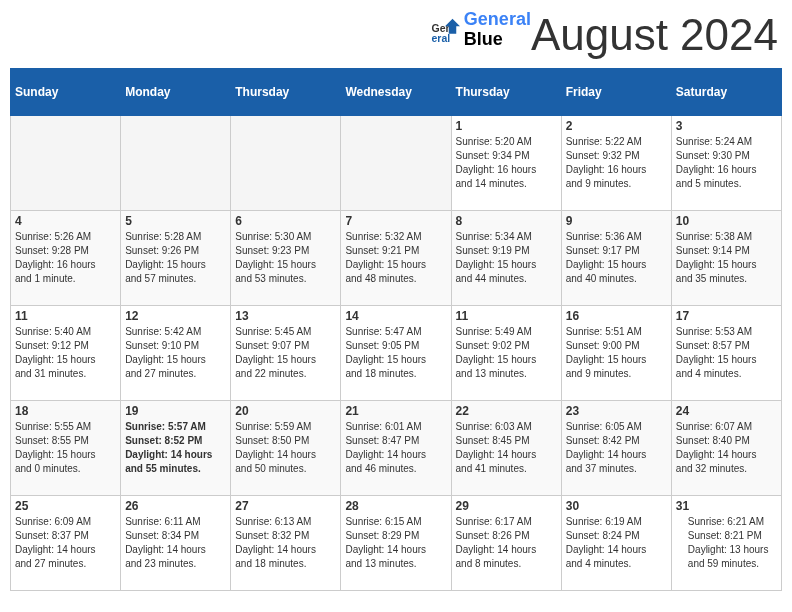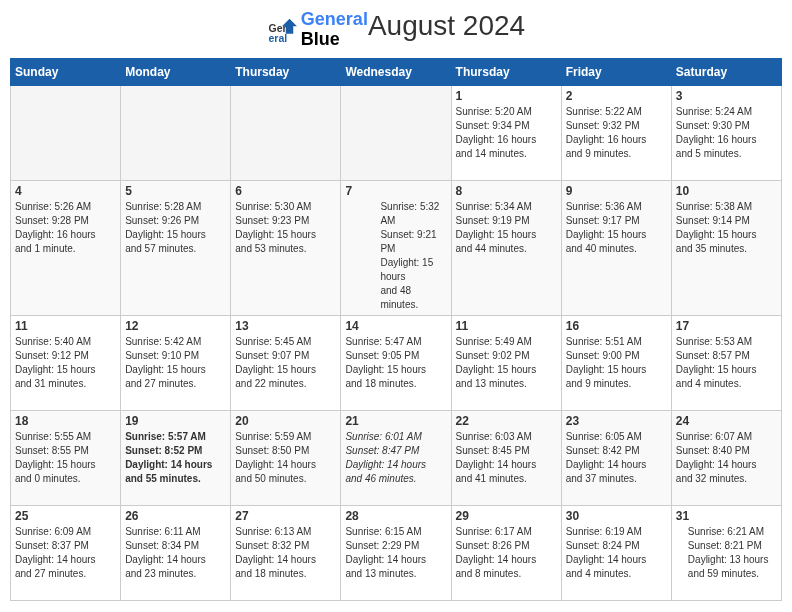--- a/index.html
+++ b/index.html
@@ -5,21 +5,21 @@
     * { box-sizing: border-box; margin: 0; padding: 0; }
     body {
       font-family: Arial, sans-serif;
       background: #fff;
       width: 792px;
       min-height: 612px;
       padding: 10px;
     }
     .header {
       display: flex;
-      justify-content: center;
+      justify-content: flex-end;
       align-items: flex-start;
       margin-bottom: 8px;
       padding: 0 4px;
     }
     .logo {
       display: flex;
       align-items: center;
       gap: 4px;
     }
     .logo-text {
@@ -38,39 +38,39 @@
       color: #000000;
     }
     .logo-icon {
       width: 30px;
       height: 30px;
     }
     .title-block {
       text-align: right;
     }
     .month-year {
-      font-size: 28px;
+      font-size: 44px;
       font-weight: normal;
       color: #333;
     }
     .location {
       font-size: 15px;
       color: #555;
     }
     table {
       width: 100%;
       border-collapse: collapse;
       table-layout: fixed;
     }
     th {
       background-color: #1a5fa8;
       color: #fff;
       font-size: 12px;
       font-weight: bold;
-      padding: 6px 4px;
+      padding: 16px 4px;
       text-align: left;
       border: 1px solid #1a5fa8;
     }
     td {
       border: 1px solid #ccc;
       vertical-align: top;
       padding: 3px 4px;
       height: 95px;
       background: #fff;
       font-size: 10px;
@@ -173,21 +173,21 @@
         </td>
         <td>
           <div class="day-number">6</div>
           <div class="day-info" style="white-space: pre-line;">Sunrise: 5:30 AM
 Sunset: 9:23 PM
 Daylight: 15 hours
 and 53 minutes.</div>
         </td>
         <td>
           <div class="day-number">7</div>
-          <div class="day-info" style="white-space: pre-line; margin-left: 35px;">Sunrise: 5:32 AM
+          <div class="day-info" style="white-space: pre-line;">Sunrise: 5:32 AM
 Sunset: 9:21 PM
 Daylight: 15 hours
 and 48 minutes.</div>
         </td>
         <td>
           <div class="day-number">8</div>
           <div class="day-info" style="white-space: pre-line;">Sunrise: 5:34 AM
 Sunset: 9:19 PM
 Daylight: 15 hours
 and 44 minutes.</div>
@@ -275,21 +275,21 @@
         </td>
         <td>
           <div class="day-number">20</div>
           <div class="day-info" style="white-space: pre-line;">Sunrise: 5:59 AM
 Sunset: 8:50 PM
 Daylight: 14 hours
 and 50 minutes.</div>
         </td>
         <td>
           <div class="day-number">21</div>
-          <div class="day-info" style="white-space: pre-line; font-style: italic;">Sunrise: 6:01 AM
+          <div class="day-info" style="white-space: pre-line;">Sunrise: 6:01 AM
 Sunset: 8:47 PM
 Daylight: 14 hours
 and 46 minutes.</div>
         </td>
         <td>
           <div class="day-number">22</div>
           <div class="day-info" style="white-space: pre-line;">Sunrise: 6:03 AM
 Sunset: 8:45 PM
 Daylight: 14 hours
 and 41 minutes.</div>
@@ -327,21 +327,21 @@
         <td>
           <div class="day-number">27</div>
           <div class="day-info" style="white-space: pre-line;">Sunrise: 6:13 AM
 Sunset: 8:32 PM
 Daylight: 14 hours
 and 18 minutes.</div>
         </td>
         <td>
           <div class="day-number">28</div>
           <div class="day-info" style="white-space: pre-line;">Sunrise: 6:15 AM
-Sunset: 2:29 PM
+Sunset: 8:29 PM
 Daylight: 14 hours
 and 13 minutes.</div>
         </td>
         <td>
           <div class="day-number">29</div>
           <div class="day-info" style="white-space: pre-line;">Sunrise: 6:17 AM
 Sunset: 8:26 PM
 Daylight: 14 hours
 and 8 minutes.</div>
         </td>

